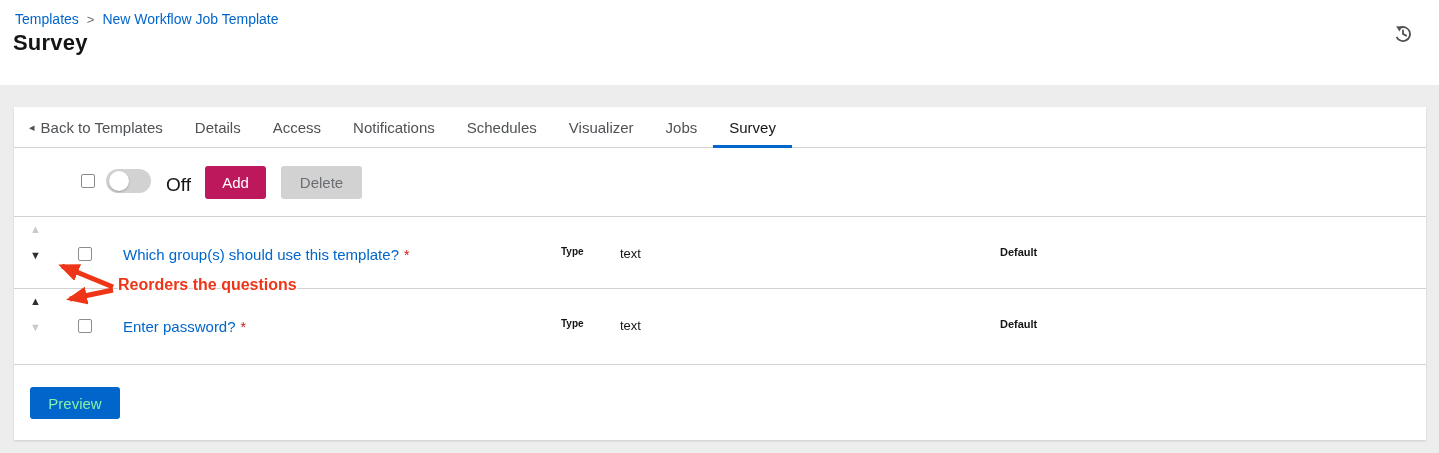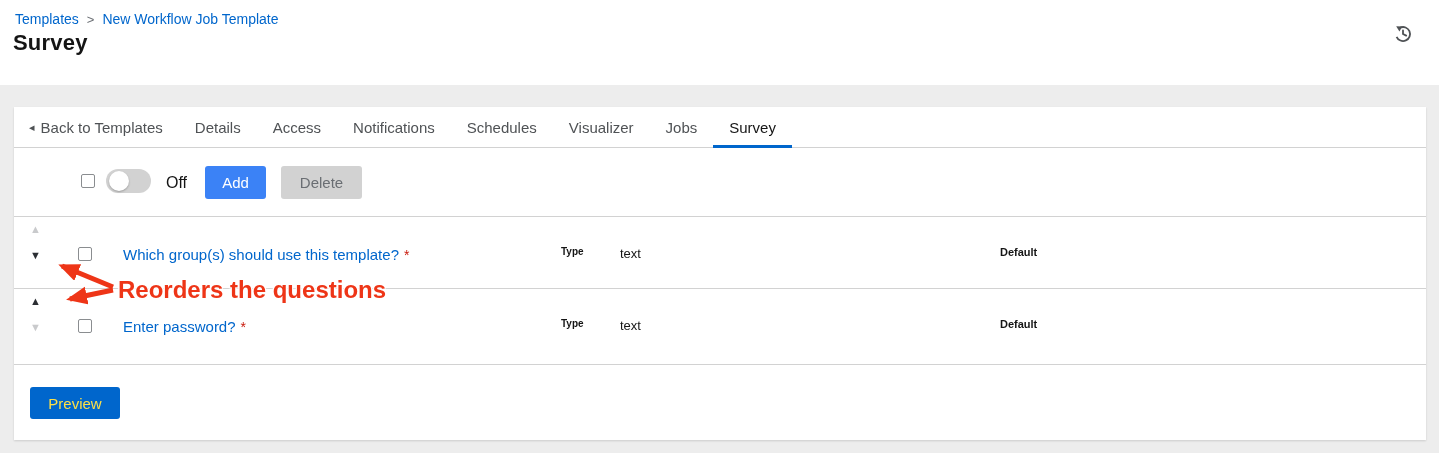--- a/index.html
+++ b/index.html
@@ -25,45 +25,45 @@
   .tab.back { padding-left:0; gap:6px; }
   .back-caret { font-size:11px; color:#4f5255; line-height:1; }
   .tab.active { color:#151515; }
   .tab.active::after { content:""; position:absolute; left:0; right:0; bottom:-1px; height:3px; background:#0066cc; }
   
   .toolbar { position:relative; height:69px; border-bottom:1px solid #d2d2d2; }
   .pf-check { appearance:none; -webkit-appearance:none; width:14px; height:14px; border:1px solid #8a8d90; border-radius:2px; background:#fff; cursor:pointer; display:inline-block; }
   .toolbar .pf-check { position:absolute; left:67px; top:26px; }
   .switch { position:absolute; left:92px; top:21px; width:45px; height:24px; background:#d2d2d2; border-radius:12px; cursor:pointer; }
   .switch .knob { position:absolute; left:3px; top:2px; width:20px; height:20px; border-radius:50%; background:#ffffff; box-shadow:0 1px 2px rgba(0,0,0,.25); }
-  .switch-label { position:absolute; left:152px; top:26px; font-size:16px; color:#151515; }
+  .switch-label { position:absolute; left:152px; top:26px; font-size:19px; color:#151515; }
   .btn { font-family:"Liberation Sans", sans-serif; font-size:15px; border:none; border-radius:3px; cursor:pointer; }
-  .btn-add { position:absolute; left:191px; top:18px; width:61px; height:33px; background:#3b82f6; color:#ffffff; }
+  .btn-add { position:absolute; left:191px; top:18px; width:61px; height:33px; background:#be185d; color:#ffffff; }
   .btn-delete { position:absolute; left:267px; top:18px; width:81px; height:33px; background:#d2d2d2; color:#6a6e73; cursor:default; }
   
   .srow { position:relative; border-bottom:1px solid #d2d2d2; }
   .srow.r1 { height:72px; }
   .srow.r2 { height:76px; }
   .arrow { position:absolute; left:16px; width:16px; height:14px; font-size:11px; line-height:14px; text-align:left; cursor:pointer; }
   .arrow.up { top:5px; }
   .arrow.down { top:31px; }
   .arrow.enabled { color:#2b2e33; }
   .arrow.disabled { color:#c9cacc; cursor:default; }
   .srow .pf-check { position:absolute; left:64px; top:30px; }
   .q-link { position:absolute; left:109px; top:29px; font-size:15px; color:#0066cc; cursor:pointer; white-space:nowrap; }
   .q-req { color:#c9190b; margin-left:5px; font-size:14px; }
   .cell-type-label { position:absolute; left:547px; top:29px; font-size:10px; font-weight:700; color:#151515; }
   .cell-type-value { position:absolute; left:606px; top:29px; font-size:13px; color:#151515; }
   .cell-default-label { position:absolute; left:986px; top:29px; font-size:11px; font-weight:700; color:#151515; }
   .cell-default-value { position:absolute; left:1050px; top:29px; font-size:15px; color:#151515; }
   
   .card-footer { position:relative; height:74px; }
-  .btn-preview { position:absolute; left:16px; top:22px; width:90px; height:32px; background:#0066cc; color:#fde047; }
+  .btn-preview { position:absolute; left:16px; top:22px; width:90px; height:32px; background:#0066cc; color:#86efac; }
   
-  .annotation-text { position:absolute; left:118px; top:276px; font-size:24px; font-weight:700; color:#ee3517; white-space:nowrap;
+  .annotation-text { position:absolute; left:118px; top:276px; font-size:16px; font-weight:700; color:#ee3517; white-space:nowrap;
     text-shadow:-1px -1px 0 #fff, 1px -1px 0 #fff, -1px 1px 0 #fff, 1px 1px 0 #fff, 0 0 4px #fff; z-index:6; }
   .annotation-arrows { position:absolute; left:0; top:0; width:1439px; height:453px; pointer-events:none; z-index:5; }
 </style>
 </head>
 <body>
 
 <div class="page-header">
   <nav class="breadcrumb">
     <a class="crumb-link">Templates</a>
     <span class="crumb-sep">&gt;</span>

